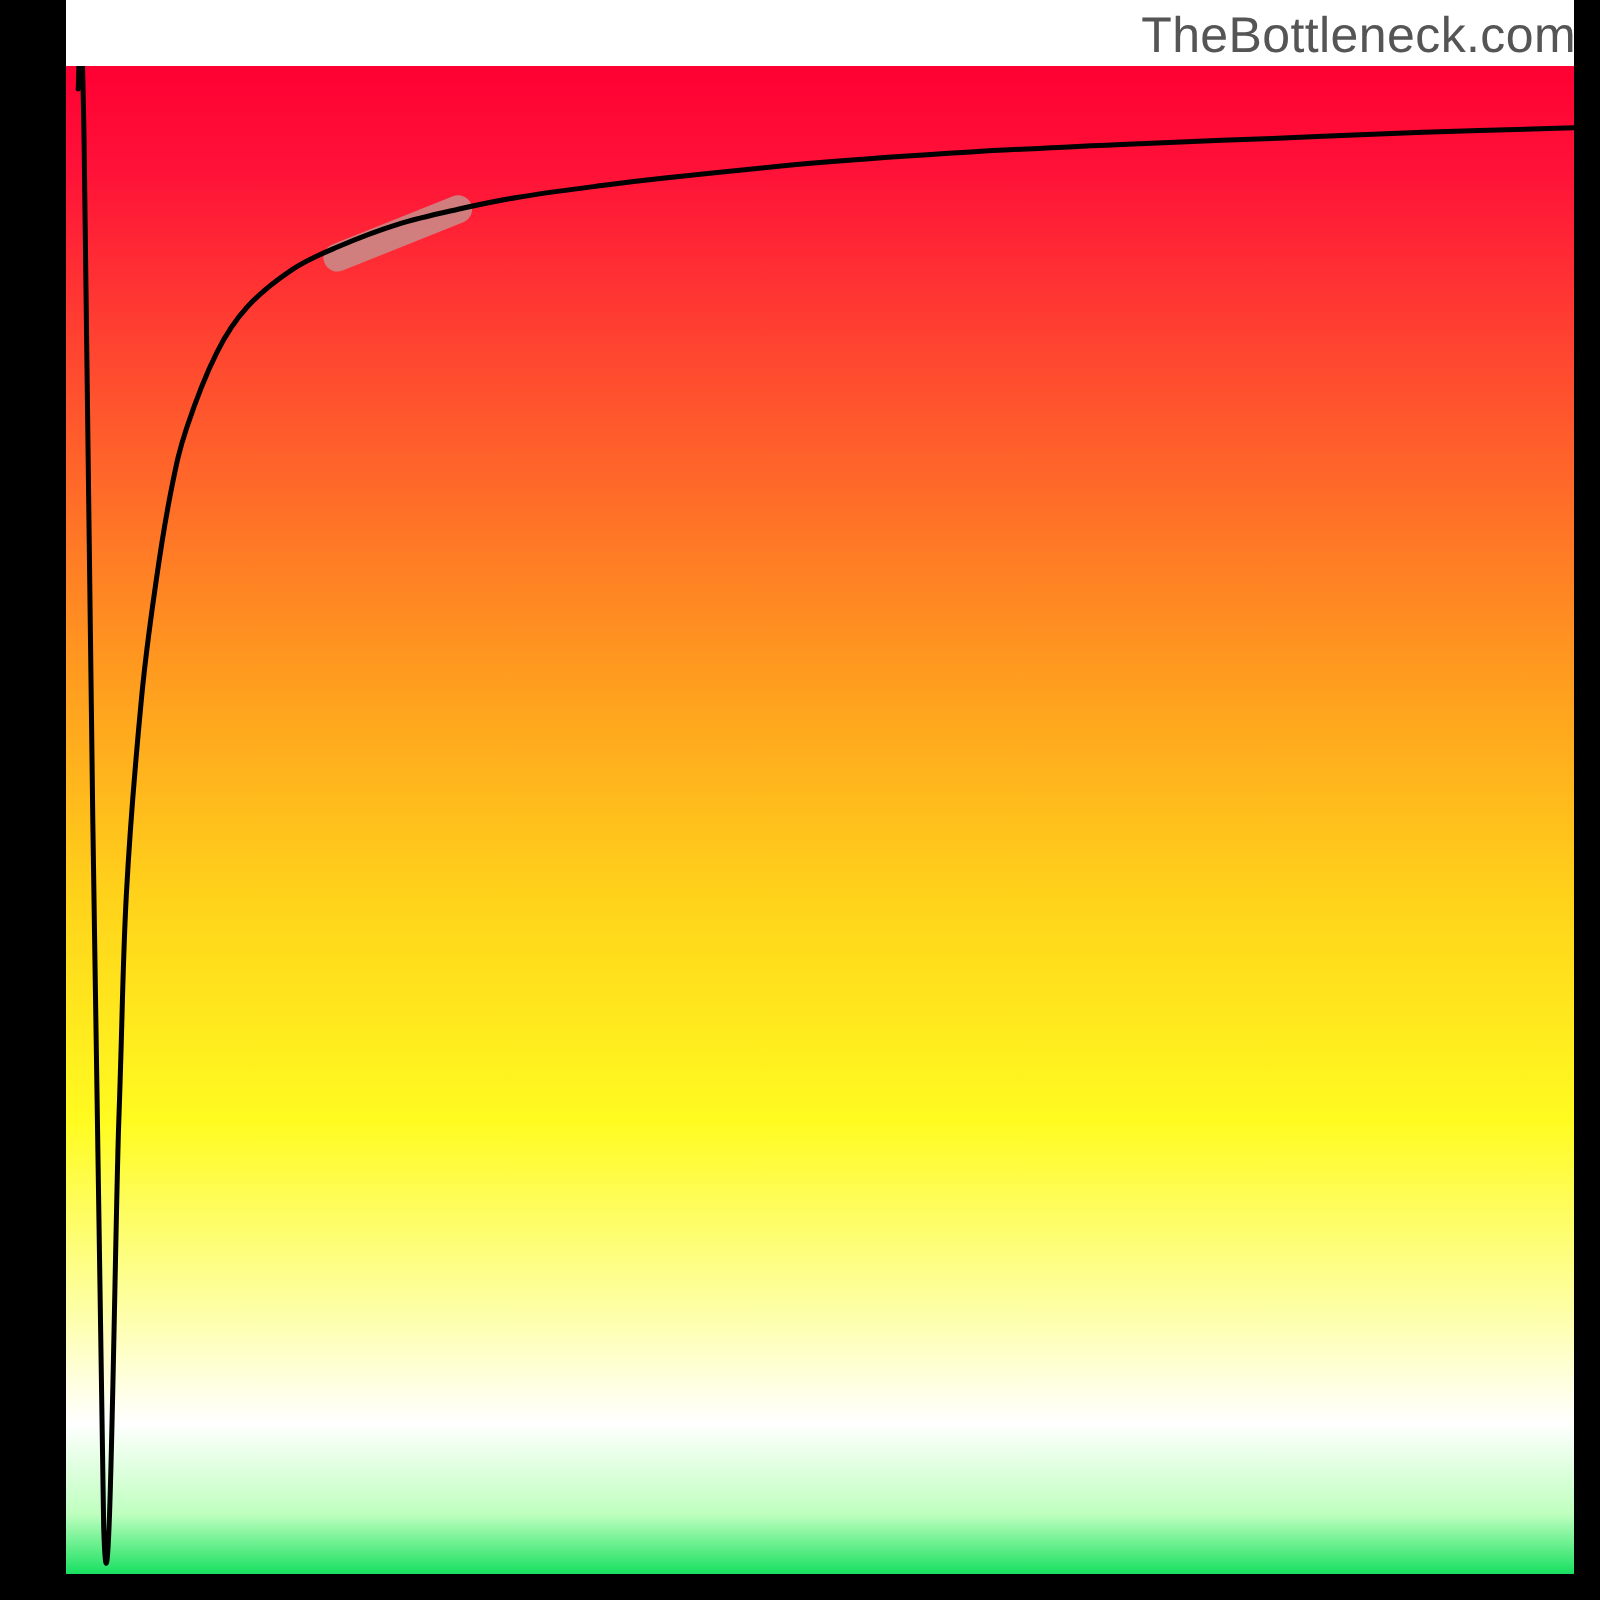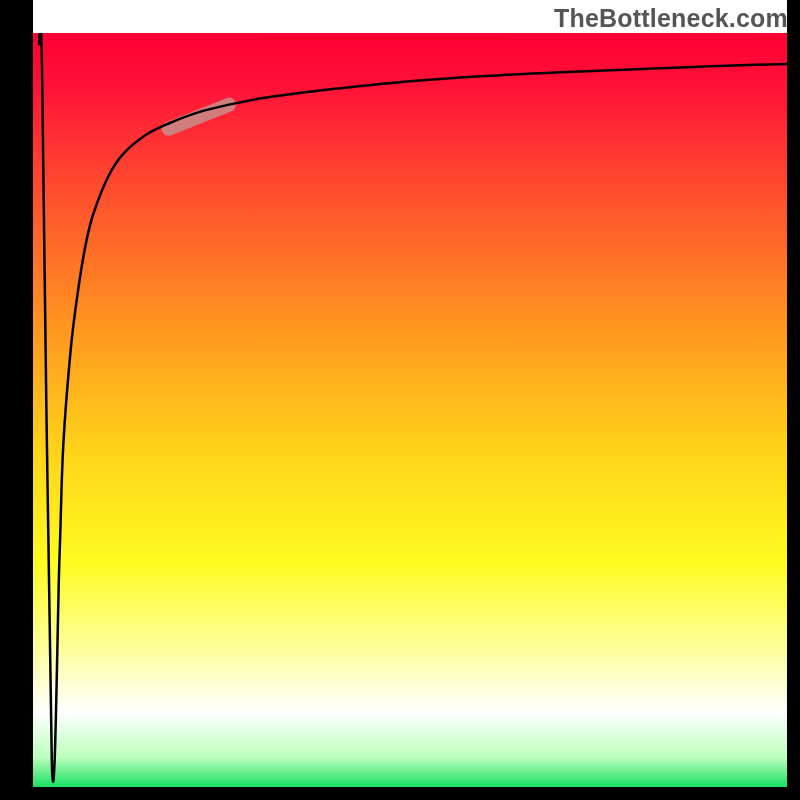--- a/index.html
+++ b/index.html
@@ -14,21 +14,21 @@
   .container {
     position: relative;
     width: 800px;
     height: 800px;
   }
   .watermark {
     position: absolute;
     top: 4px;
     right: 12px;
     font-size: 25px;
-    font-weight: 700;
+    font-weight: 400;
     color: #555;
     z-index: 20;
     letter-spacing: 0.2px;
   }
   svg.plot {
     position: absolute;
     top: 0;
     left: 0;
     width: 800px;
     height: 800px;

